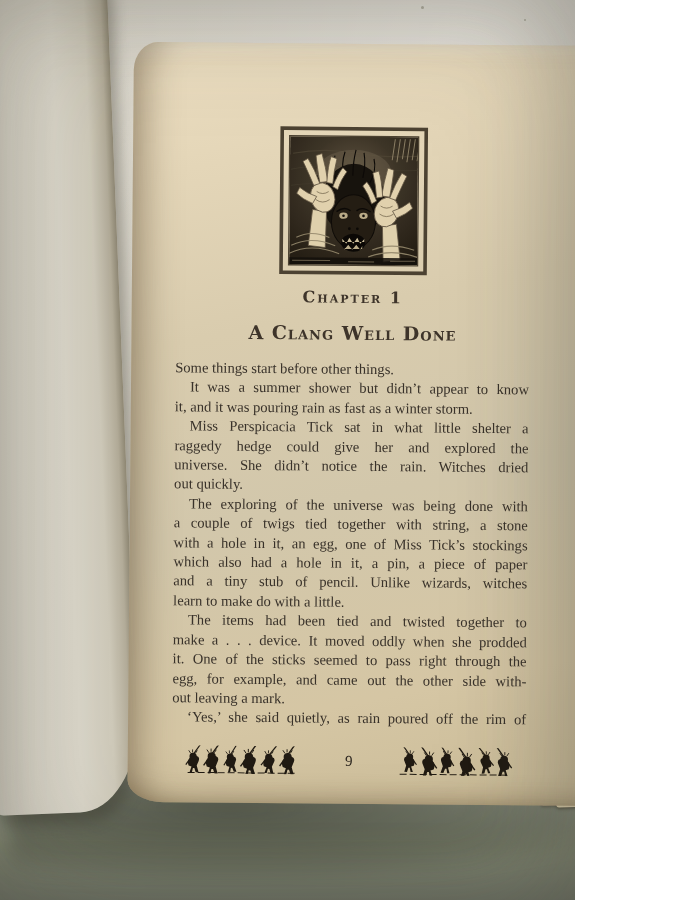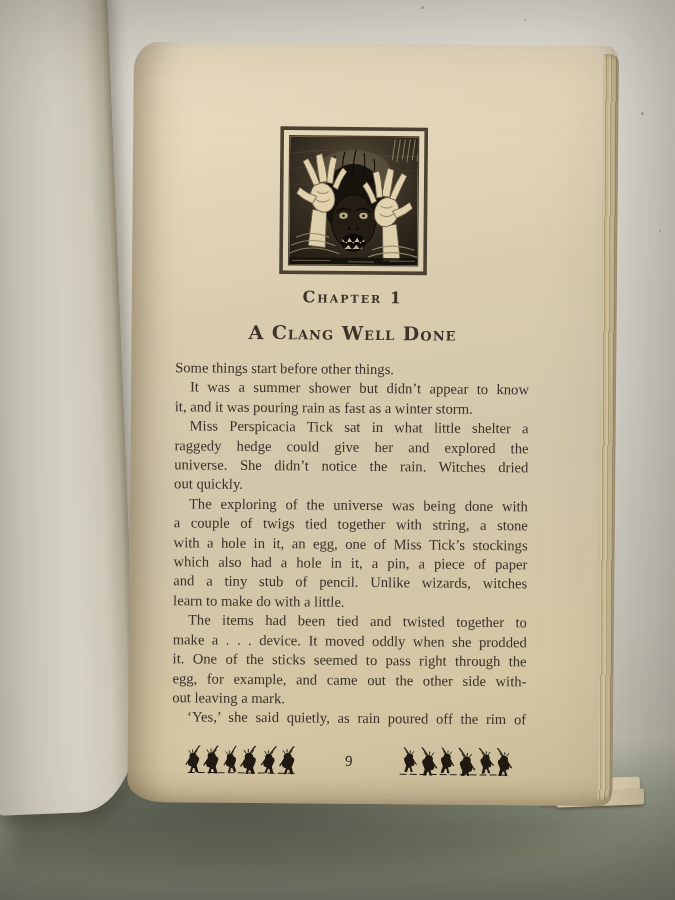--- a/index.html
+++ b/index.html
@@ -1,17 +1,17 @@
 <!DOCTYPE html>
 <html><head>
 <meta charset="utf-8">
 <style>
   html,body{margin:0;padding:0;}
   #stage{
-    position:relative; width:675px; height:900px; overflow:hidden;
+    position:relative; width:575px; height:900px; overflow:hidden;
     font-family:"Liberation Serif", serif;
     background:
       radial-gradient(ellipse at 80% 10%, rgba(255,255,255,.28), rgba(255,255,255,0) 55%),
       linear-gradient(180deg,#dcd8cd 0%,#d5d1c6 45%,#ccc9bd 70%,#c3c1b4 82%,#9aa08f 88%,#828873 94%,#6f7466 100%);
   }
   .speck{position:absolute;border-radius:50%;background:#93907f;opacity:.65;}
 
   
   #book-shadow{
     position:absolute; left:10px; top:760px; width:630px; height:120px;

